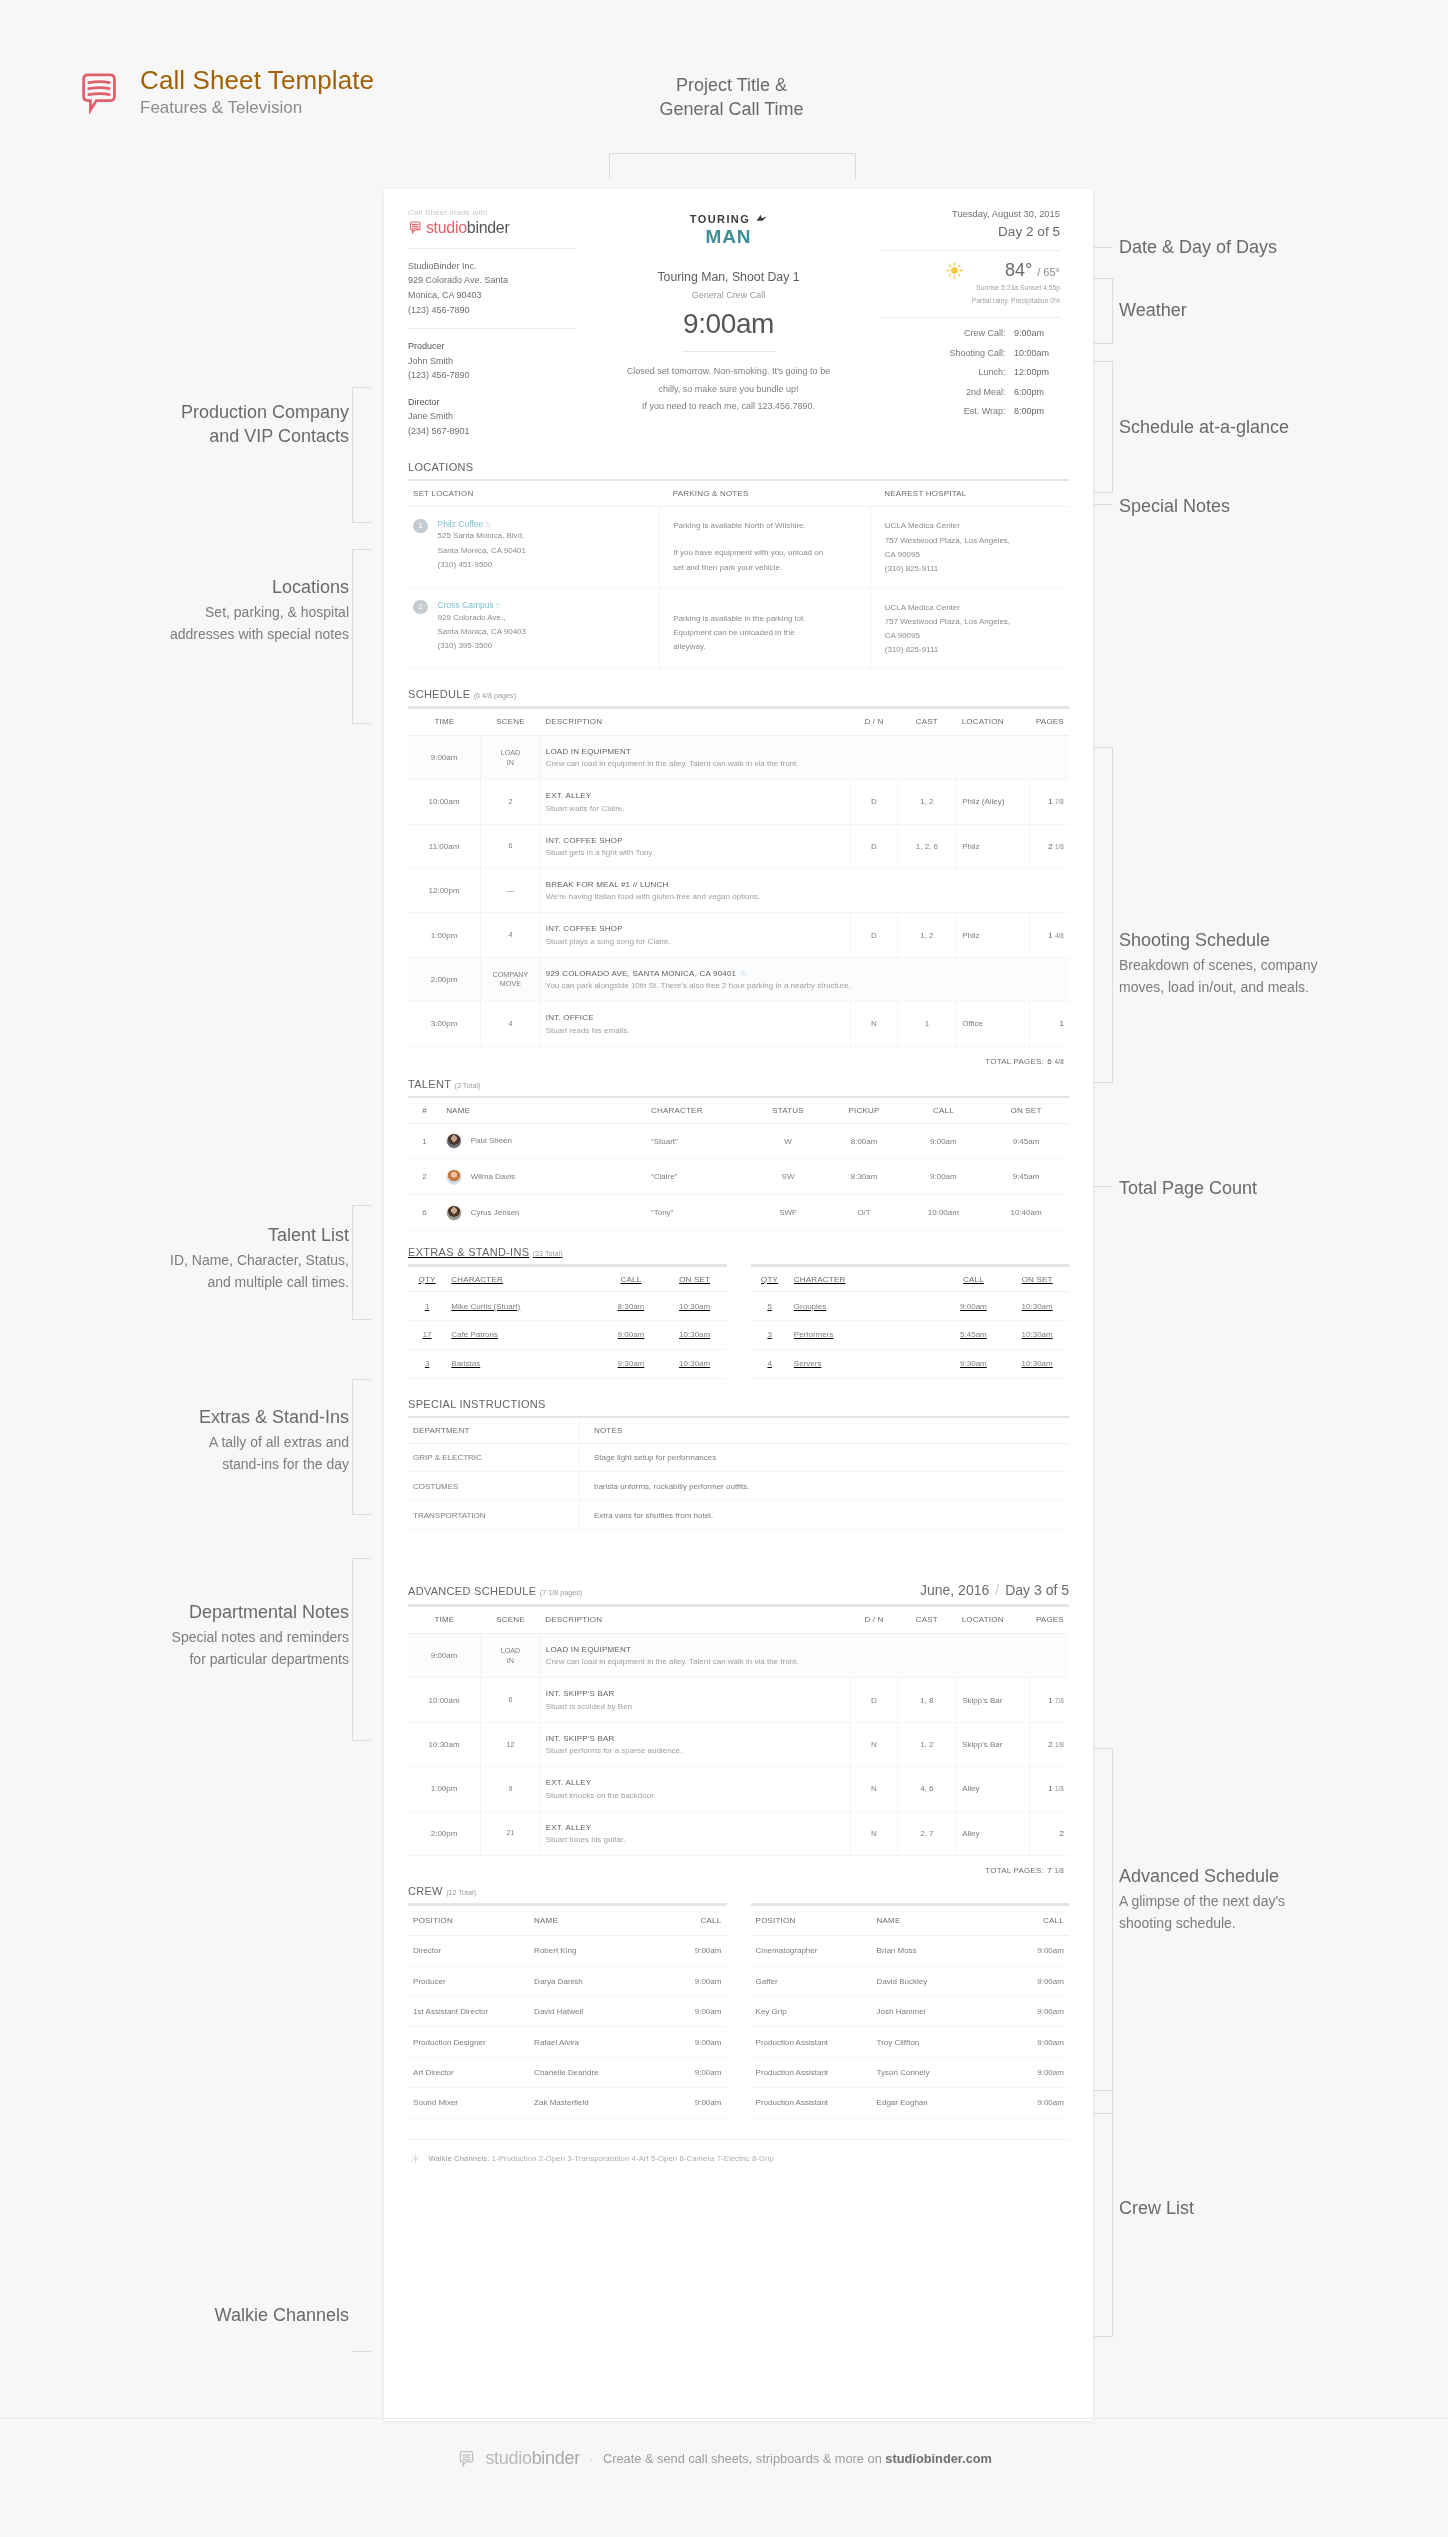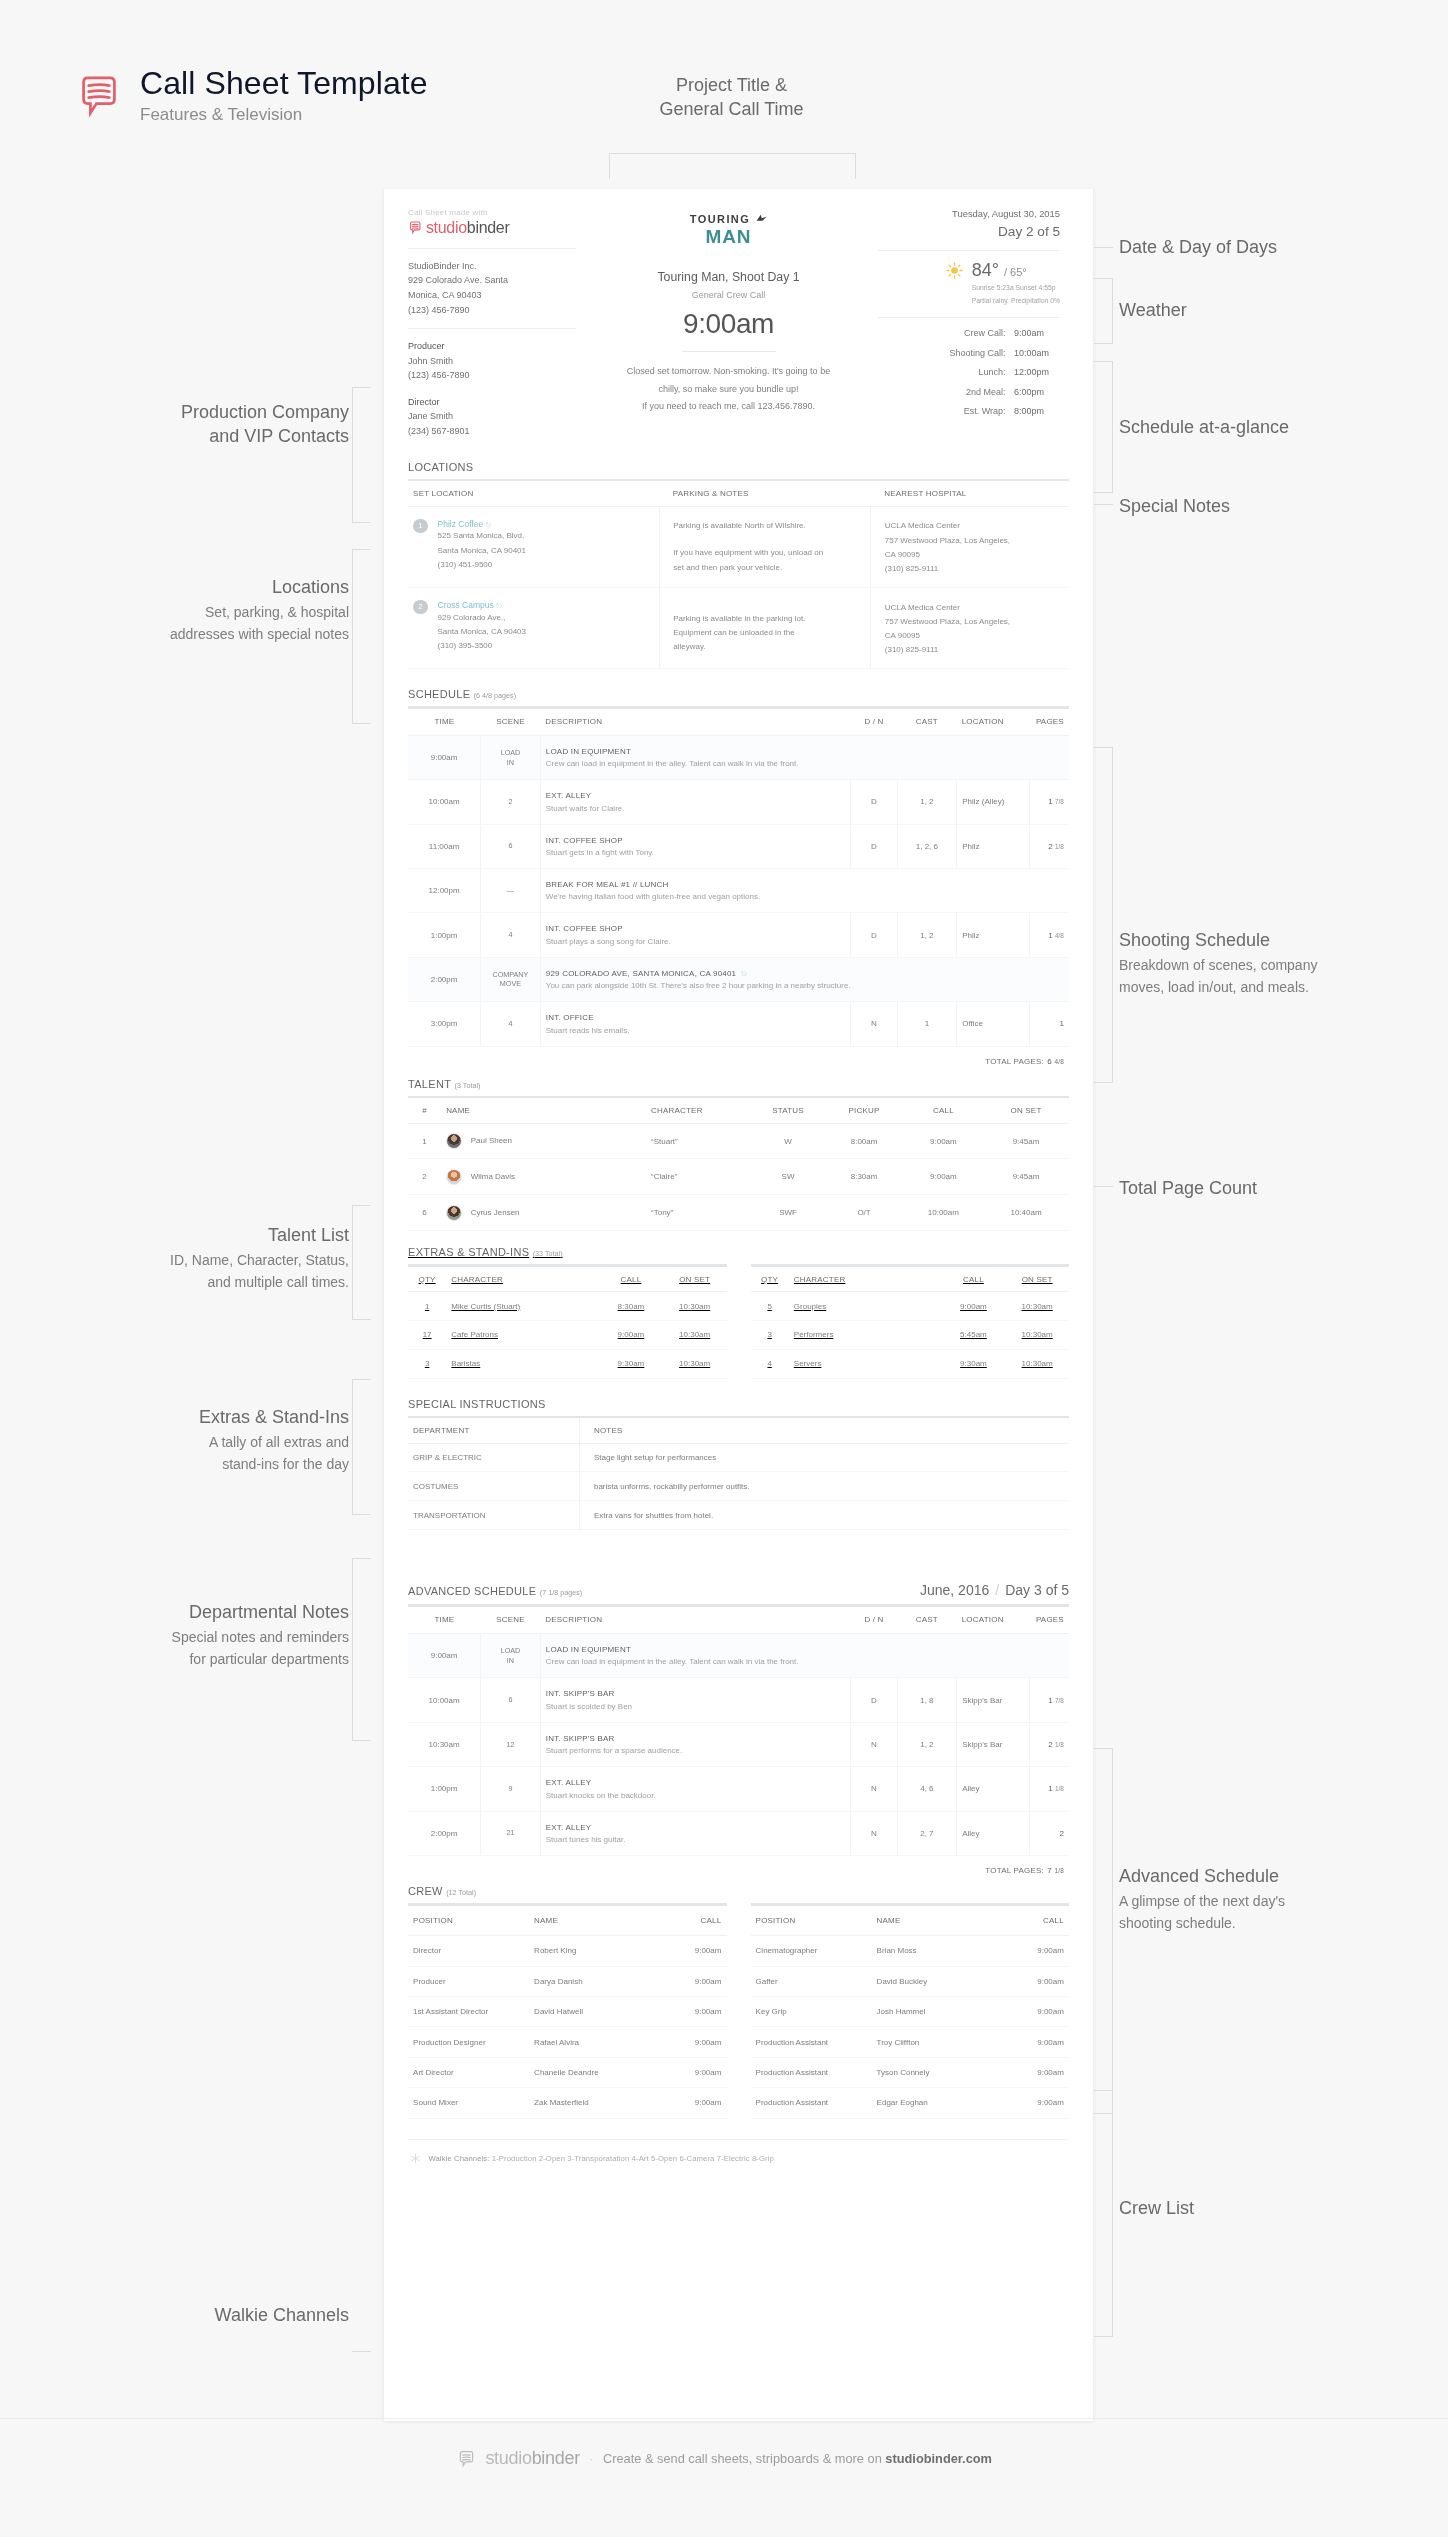--- a/index.html
+++ b/index.html
@@ -20,21 +20,21 @@
 
   
   .brand {
     position: absolute;
     left: 75px; top: 66px;
     display: flex; align-items: center; gap: 17px;
   }
   .brand-logo { width: 48px; height: 48px; position: relative; }
   .brand-logo svg { display: block; }
   .brand-text .brand-title {
-    font-size: 32px; color: #0f172a; font-weight: 400; letter-spacing: 0.1px;
+    font-size: 26px; color: #a16207; font-weight: 400; letter-spacing: 0.1px;
     line-height: 1.1;
   }
   .brand-text .brand-sub {
     font-size: 17px; color: #8c8c8c; font-weight: 400; margin-top: 3.4px;
   }
 
   
   .anno { position: absolute; }
   .anno .a-title {
     font-size: 18px; color: #6a6a6a; font-weight: 400; line-height: 1.35;
@@ -343,21 +343,21 @@
         <div class="date-line">Tuesday, August 30, 2015</div>
         <div class="dayof">Day 2 of 5</div>
         <div class="hr-soft"></div>
         <div class="wx">
           <svg width="19" height="19" viewBox="0 0 24 24">
             <circle cx="12" cy="12" r="4.2" fill="#f6c544"></circle>
             <g stroke="#f6c544" stroke-width="1.7" stroke-linecap="round">
               <path d="M12 2.4v2.6M12 19v2.6M2.4 12h2.6M19 12h2.6M5.2 5.2l1.8 1.8M17 17l1.8 1.8M18.8 5.2L17 7M7 17l-1.8 1.8"></path>
             </g>
           </svg>
-          <div style="text-align:left;">
+          <div style="text-align:right;">
             <div class="wx-temp"><span>84°</span> <span class="small">/ 65°</span></div>
             <div class="wx-sub">Sunrise 5:23a  Sunset 4:55p</div>
             <div class="wx-sub">Partial rainy. Precipitation 0%</div>
           </div>
         </div>
         <div class="hr-soft"></div>
         <div class="call-list">
           <div class="cl-row">
               <span class="cl-lab">Crew Call:</span>
               <span class="cl-val">9:00am</span>

